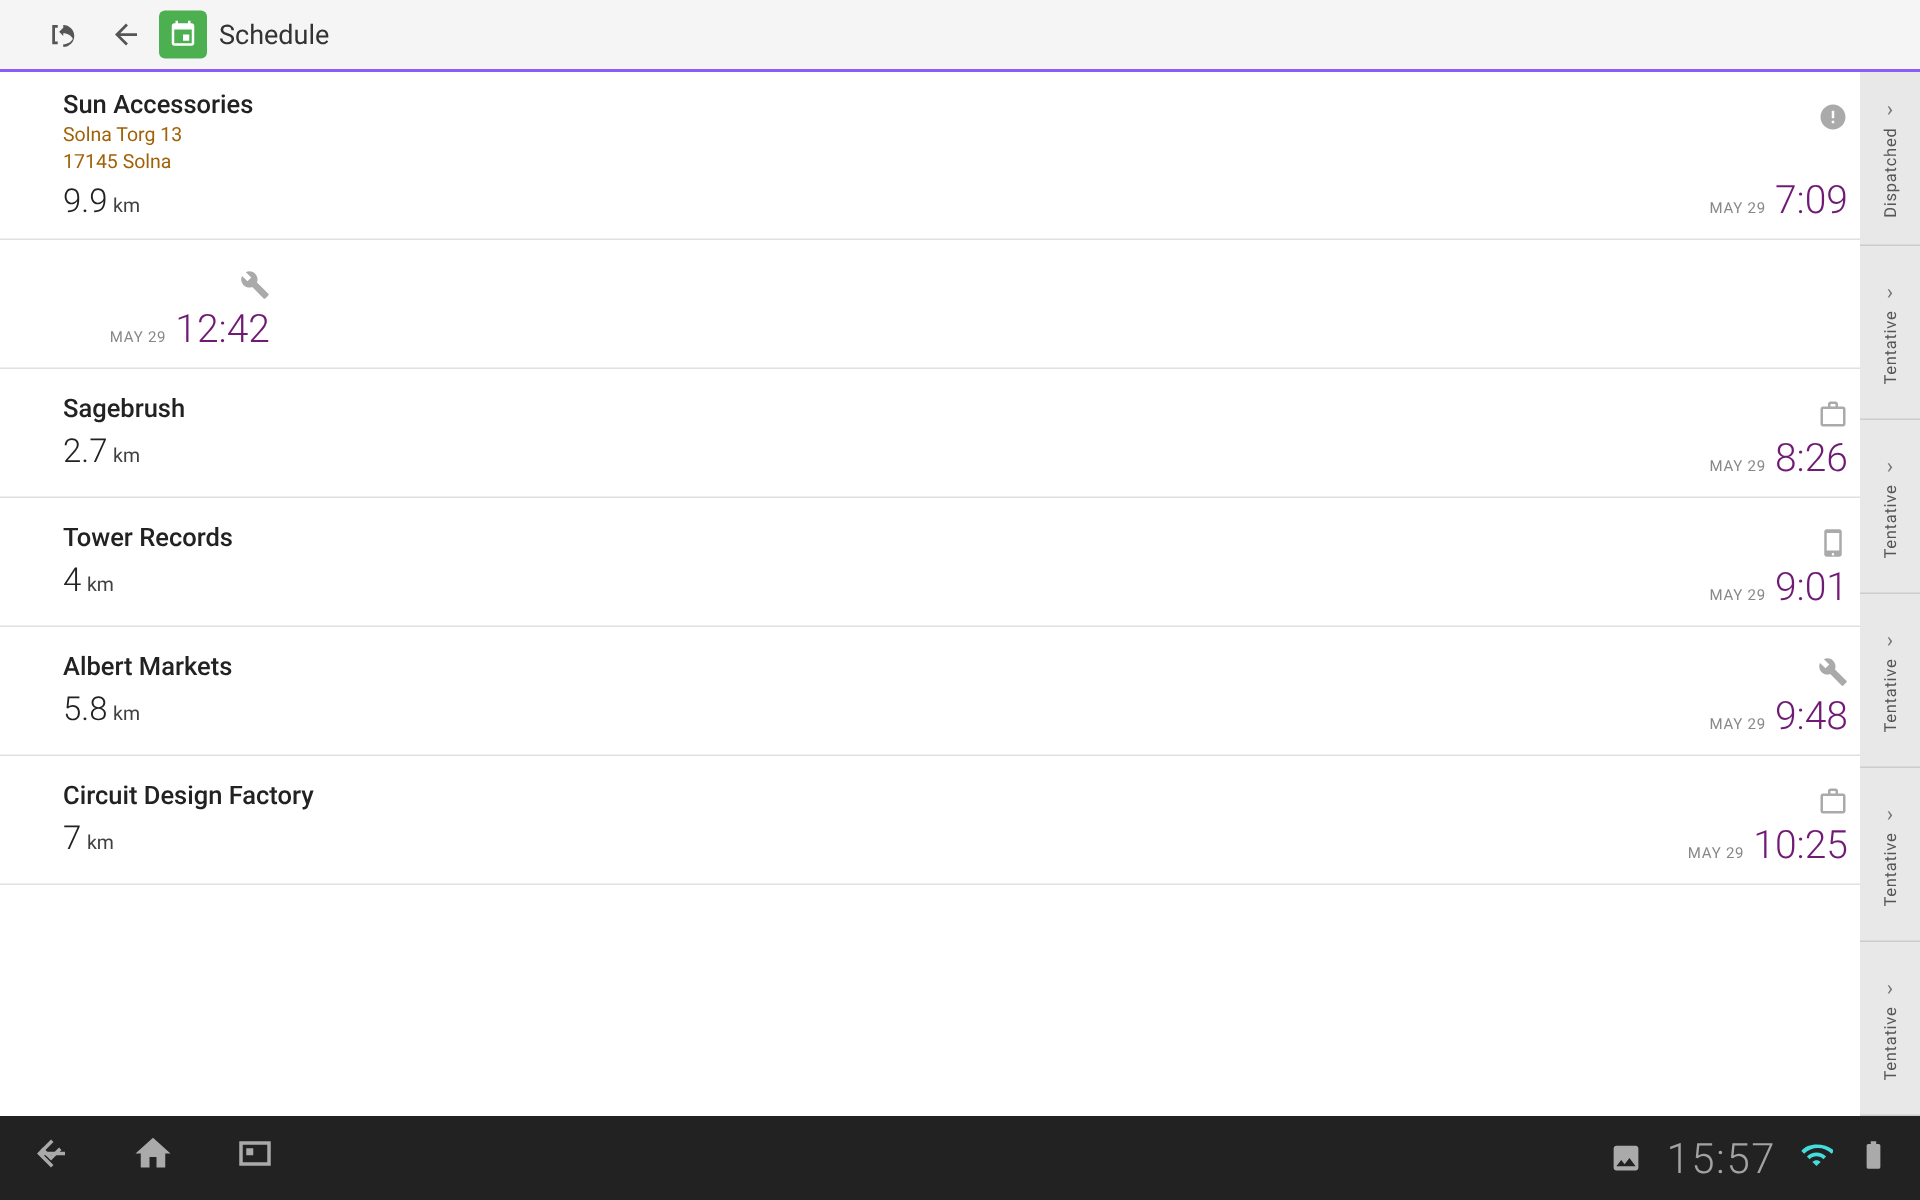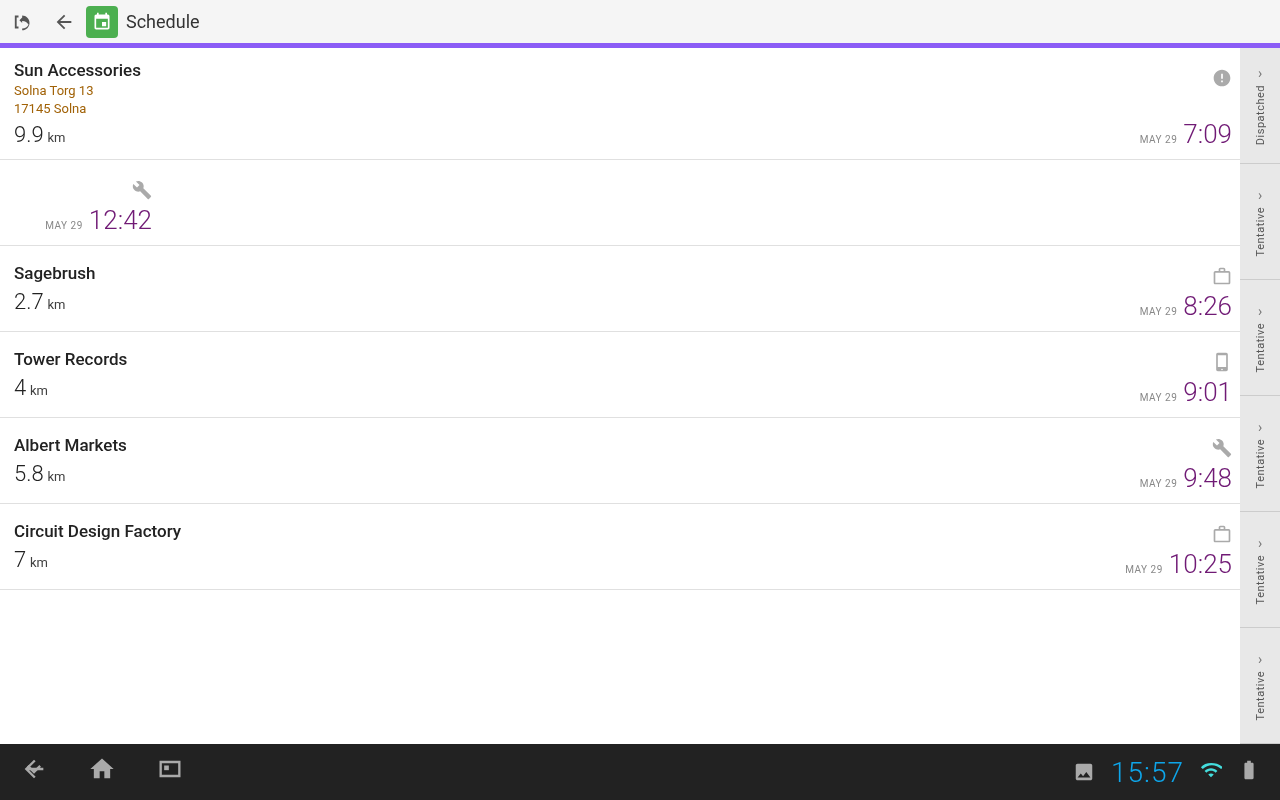--- a/index.html
+++ b/index.html
@@ -4,22 +4,22 @@
   <style>
     * { margin: 0; padding: 0; box-sizing: border-box; }
     body { width: 1280px; height: 800px; font-family: 'Roboto', Arial, sans-serif; background: #f0f0f0; overflow: hidden; }
 
     
     .top-bar {
       display: flex;
       align-items: center;
       background: #f5f5f5;
       height: 48px;
-      padding: 0 6px;
-      border-bottom: 5px solid #8b5cf6;
+      padding: 0 26px;
+      border-bottom: 2px solid #8b5cf6;
     }
     .top-bar-icon {
       width: 36px; height: 36px;
       display: flex; align-items: center; justify-content: center;
       cursor: pointer;
       color: #555;
       font-size: 20px;
     }
     .top-bar-app-icon {
       width: 32px; height: 32px;
@@ -47,20 +47,21 @@
       overflow-y: auto;
     }
 
     .schedule-item {
       display: flex;
       align-items: stretch;
       border-bottom: 1px solid #e0e0e0;
       min-height: 80px;
       cursor: pointer;
       position: relative;
+      padding-left: 28px;
     }
 
     .item-left {
       flex: 1;
       padding: 12px 12px 12px 14px;
       display: flex;
       flex-direction: column;
       justify-content: center;
     }
     .item-name {
@@ -208,21 +209,21 @@
     .status-icons {
       display: flex;
       align-items: center;
       gap: 8px;
       color: #aaa;
       font-size: 18px;
     }
     .clock {
       font-size: 28px;
       font-weight: 300;
-      color: #0ea5e9;
+      color: #a3a3a3;
       letter-spacing: 1px;
     }
   </style>
 </head>
 <body>
 
 <div class="top-bar">
   <div class="top-bar-icon">
     <svg width="22" height="22" viewBox="0 0 24 24" fill="#555">
       <path d="M10 9V7l-3 3 3 3v-2c3.31 0 5.61 1.69 7 4-1.39 2.31-3.69 4-7 4v2c4.41 0 8-3.59 8-8s-3.59-8-8-8z"></path>

